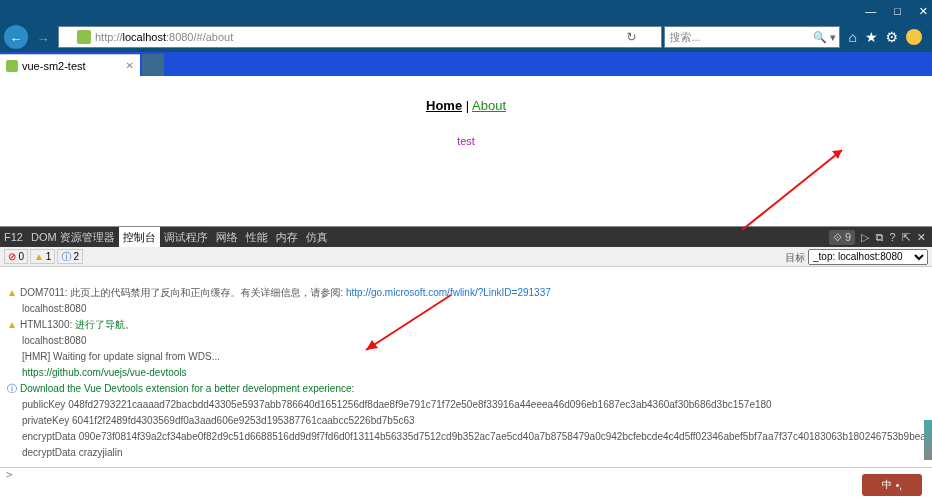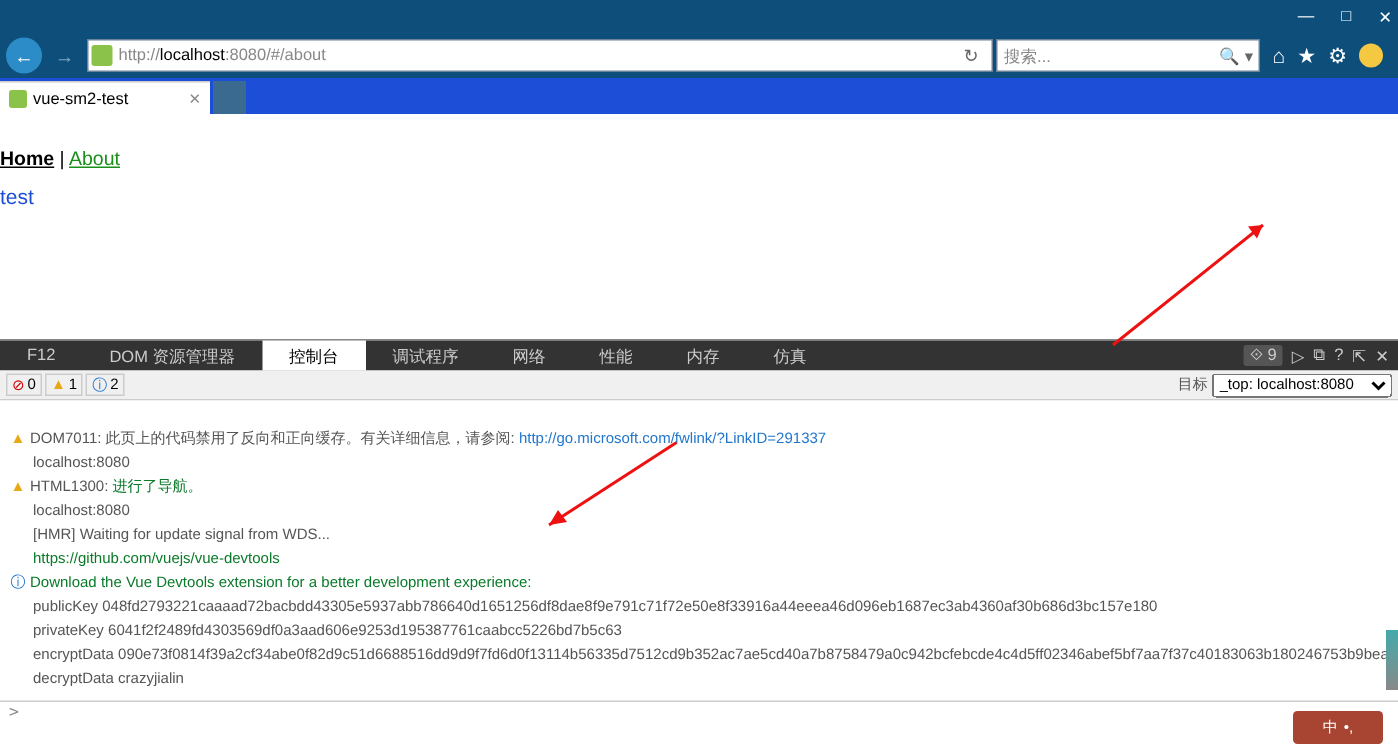--- a/index.html
+++ b/index.html
@@ -3,45 +3,45 @@
 <meta charset="utf-8">
 <style>
 *{margin:0;padding:0;box-sizing:border-box;font-family:"Segoe UI",Arial,sans-serif}
 body{width:932px;height:500px;overflow:hidden;background:#fff;position:relative}
 .titlebar{height:22px;background:#0d4e7a;display:flex;justify-content:flex-end;align-items:center;padding-right:4px;gap:18px}
 .titlebar span{color:#fff;font-size:11px;cursor:pointer}
 .navbar{height:30px;background:#0d4e7a;display:flex;align-items:center;padding:0 4px;gap:2px}
 .nav-btn{width:26px;height:24px;display:flex;align-items:center;justify-content:center;cursor:pointer}
 .nav-back{background:#2b8cc7;border-radius:50%;width:24px;height:24px}
 .nav-arrow{color:#fff;font-size:13px}
-.addr-bar{flex:1;height:22px;background:#fff;display:flex;align-items:center;padding:0 2px;font-size:11px;border:1px solid #6b8299}
+.addr-bar{flex:1;height:22px;background:#fff;display:flex;align-items:center;padding:0 18px;font-size:11px;border:1px solid #6b8299}
 .addr-icon{width:14px;height:14px;background:#8bc34a;border-radius:2px;margin-right:4px}
 .url-part{color:#888}
 .url-host{color:#000}
 .refresh-btn{width:24px;height:22px;color:#666;display:flex;align-items:center;justify-content:center;cursor:pointer;font-size:12px}
 .search-bar{width:176px;height:22px;background:#fff;display:flex;align-items:center;padding:0 4px;font-size:11px;border:1px solid #6b8299;color:#888}
 .search-mag{margin-left:auto;color:#666;font-size:11px}
 .nav-icons{display:flex;gap:8px;padding:0 6px;color:#fff;font-size:14px}
 .nav-icons span{cursor:pointer}
 .user-icon{width:16px;height:16px;background:#f5c842;border-radius:50%}
 .tabs{height:24px;background:#1d4ed8;display:flex;align-items:flex-end}
 .tab{height:22px;background:#fff;display:flex;align-items:center;padding:0 6px;font-size:11px;min-width:140px;border-top:1px solid #ccc}
 .tab-icon{width:12px;height:12px;background:#8bc34a;border-radius:2px;margin-right:4px}
 .tab-close{margin-left:auto;color:#888;cursor:pointer;font-size:10px}
 .tab-new{width:22px;height:22px;background:#3a6a8f;margin-left:2px;cursor:pointer}
-.page{height:150px;background:#fff;text-align:left;padding-top:22px;font-size:13px}
+.page{height:150px;background:#fff;text-align:center;padding-top:22px;font-size:13px}
 .page a{color:#1a8f1a;text-decoration:underline}
 .page .home{color:#000;font-weight:bold;text-decoration:underline}
 .page .pipe{color:#000}
-.page .test{margin-top:10px;color:#1d4ed8;font-size:14px}
+.page .test{margin-top:22px;color:#a21caf;font-size:11px}
 .arrow1{position:absolute;right:80px;top:145px;pointer-events:none}
 .arrow2{position:absolute;left:356px;top:290px;pointer-events:none}
 .devtools{border-top:1px solid #888}
 .dt-tabs{height:20px;background:#333;display:flex;align-items:center;font-size:11px;color:#ccc}
-.dt-tab{padding:0 18px;height:100%;display:flex;align-items:center;cursor:pointer}
+.dt-tab{padding:0 4px;height:100%;display:flex;align-items:center;cursor:pointer}
 .dt-tab.active{background:#fff;color:#000}
 .dt-right{margin-left:auto;display:flex;gap:6px;padding-right:6px;align-items:center}
 .dt-right span{cursor:pointer;color:#ccc;font-size:11px}
 .dt-emulate{background:#555;padding:1px 4px;border-radius:2px;font-size:10px}
 .dt-filter{height:20px;background:#f0f0f0;border-bottom:1px solid #ccc;display:flex;align-items:center;font-size:10px;padding:0 4px;gap:2px}
 .badge{display:inline-flex;align-items:center;gap:2px;padding:0 3px;border:1px solid #ccc;height:15px}
 .badge-err{color:#c00}
 .badge-warn{color:#e6a817}
 .badge-info{color:#2277cc}
 .target{margin-left:auto;color:#555}

